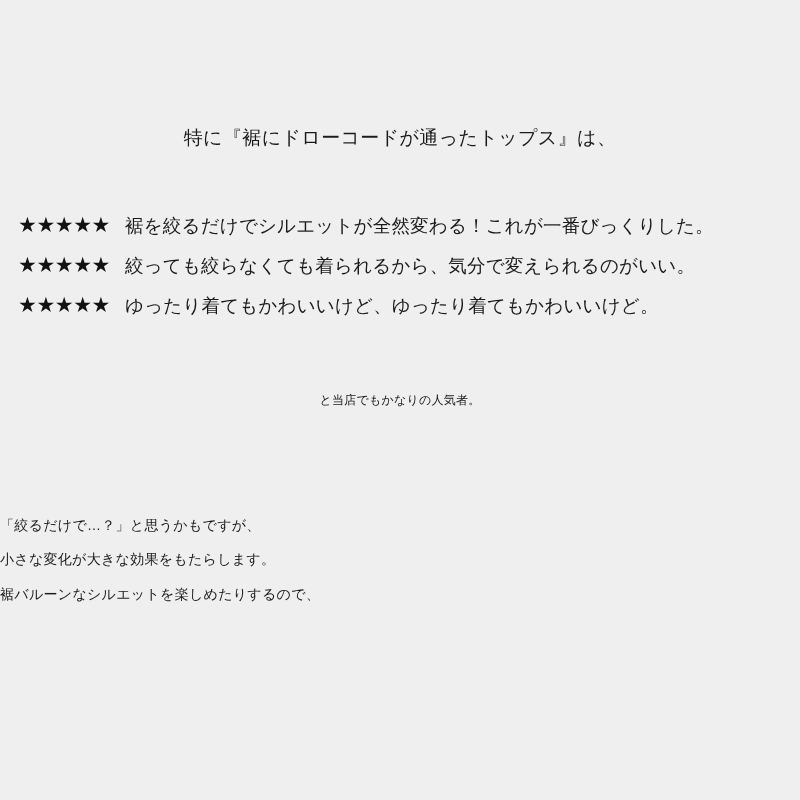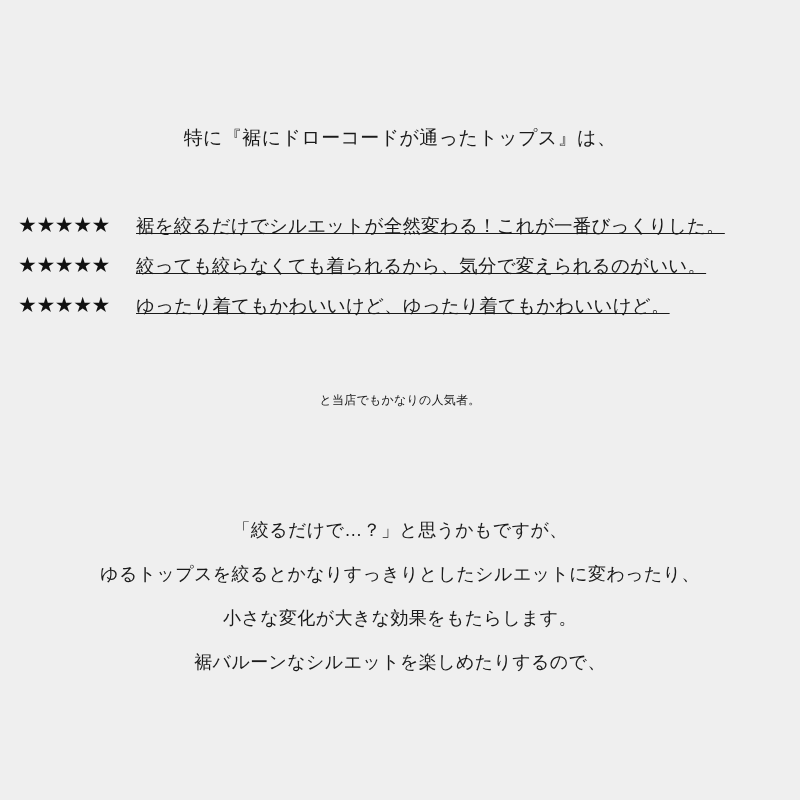--- a/index.html
+++ b/index.html
@@ -48,42 +48,41 @@
     letter-spacing: -0.02em;
     line-height: 1.2;
     white-space: nowrap;
     flex: 0 0 auto;
     color: #111;
   }
   .review-text {
     font-size: 18.5px;
     letter-spacing: 0.01em;
     line-height: 1.3;
-    margin-left: 26px;
+    margin-left: 15px;
     white-space: nowrap;
-    text-decoration: underline;
   }
 
   .popular-note {
     position: absolute;
     top: 392px;
     left: 0;
     width: 800px;
     text-align: center;
     font-size: 12px;
     letter-spacing: 0.02em;
   }
 
   .closing {
     position: absolute;
     top: 508px;
     left: 0;
     width: 800px;
-    text-align: center;
-    font-size: 18px;
+    text-align: left;
+    font-size: 14px;
     letter-spacing: 0.02em;
     line-height: 2.45;
   }
   .closing div {
     white-space: nowrap;
   }
 </style>
 </head>
 <body>
 
@@ -103,18 +102,17 @@
     <div class="review-row">
       <span class="stars">★★★★★</span>
       <span class="review-text">ゆったり着てもかわいいけど、ゆったり着てもかわいいけど。</span>
     </div>
   </div>
 
   <div class="popular-note">と当店でもかなりの人気者。</div>
 
   <div class="closing">
     <div>「絞るだけで…？」と思うかもですが、</div>
-    <div>ゆるトップスを絞るとかなりすっきりとしたシルエットに変わったり、</div>
     <div>小さな変化が大きな効果をもたらします。</div>
     <div>裾バルーンなシルエットを楽しめたりするので、</div>
   </div>
 
 </div>
 
 </body></html>

